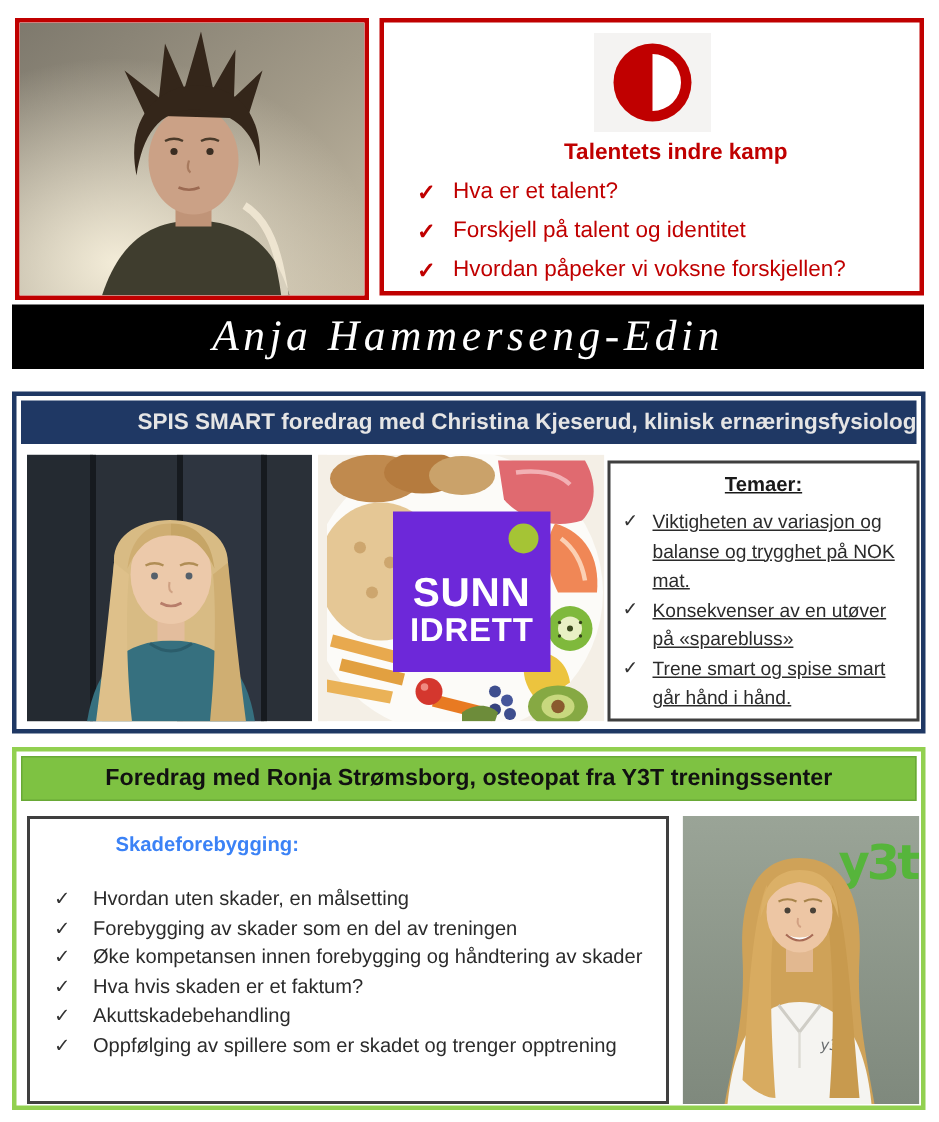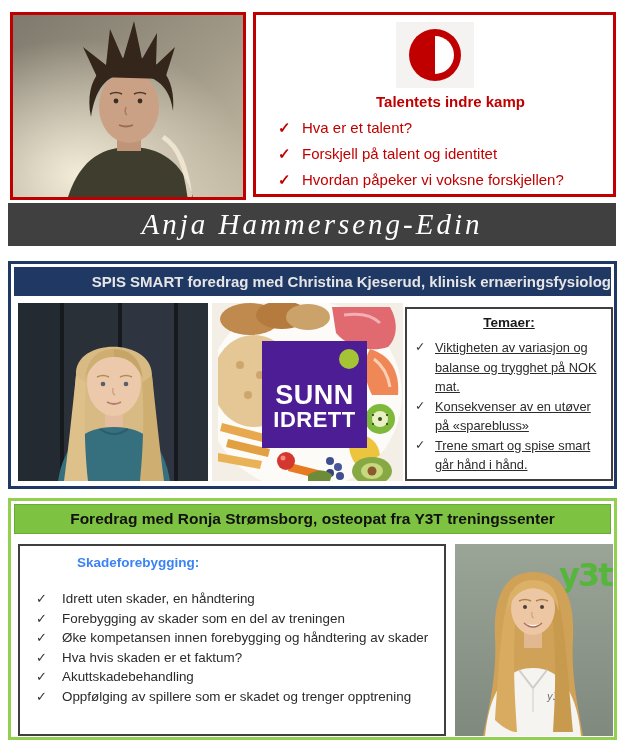--- a/index.html
+++ b/index.html
@@ -17,34 +17,34 @@
              display:flex;align-items:center;justify-content:center;}
   .circle-d{position:relative;width:52px;height:52px;border-radius:50%;background:#C00000;}
   .circle-d .dshape{position:absolute;left:50%;top:7px;width:19px;height:38px;background:#fff;
                     border-radius:0 19px 19px 0;}
   .talk-title{margin-top:5px;text-align:center;color:#C00000;font-weight:bold;font-size:15px;padding-left:32px;}
   .red-list{margin:9px 0 0 0;padding:0 10px 0 22px;list-style:none;}
   .red-list li{display:flex;align-items:flex-start;margin-bottom:8px;}
   .red-list .chk{color:#C00000;font-weight:bold;font-size:15px;width:24px;flex:0 0 24px;}
   .red-list .txt{color:#C00000;font-weight:normal;font-size:15px;line-height:17px;}
 
-  .name-banner{position:absolute;left:8px;top:203px;width:608px;height:43px;background:#404040;
+  .name-banner{position:absolute;left:8px;top:203px;width:608px;height:43px;background:#000000;
                color:#fff;text-align:center;line-height:43px;font-size:29px;
                font-family:"Liberation Serif",cursive;font-style:italic;letter-spacing:3px;}
 
   
   .spis{position:absolute;left:8px;top:261px;width:609px;height:228px;background:#fff;
         border:3px solid #1F3864;box-sizing:border-box;}
   .spis-header{position:absolute;left:3px;right:3px;top:3px;height:29px;background:#1F3864;
                color:#e5e5e5;font-size:15px;font-weight:600;text-align:right;line-height:29px;}
   .christina-photo{position:absolute;left:7px;top:39px;width:190px;height:178px;overflow:hidden;}
   .christina-photo svg{display:block;width:100%;height:100%;}
   .food-photo{position:absolute;left:201px;top:39px;width:191px;height:178px;overflow:hidden;}
   .food-photo svg{display:block;width:100%;height:100%;}
-  .sunn-logo{position:absolute;left:50px;top:38px;width:105px;height:107px;background:#4c1d95;}
+  .sunn-logo{position:absolute;left:50px;top:38px;width:105px;height:107px;background:#6d28d9;}
   .sunn-dot{position:absolute;right:8px;top:8px;width:20px;height:20px;border-radius:50%;background:#A5C435;}
   .sunn-text{position:absolute;left:0;right:0;top:42px;text-align:center;color:#fff;font-weight:bold;}
   .sunn-line1{font-size:27px;line-height:25px;letter-spacing:0.5px;}
   .sunn-line2{font-size:22px;line-height:23px;letter-spacing:0.5px;}
 
   .temaer-box{position:absolute;left:394px;top:43px;width:208px;height:174px;background:#fff;
               border:2px solid #3f3f3f;box-sizing:border-box;}
   .temaer-title{margin-top:6px;text-align:center;font-weight:bold;font-size:13.5px;color:#1a1a1a;text-decoration:underline;}
   .dark-list{margin:8px 0 0 0;padding:0 6px 0 8px;list-style:none;}
   .dark-list li{display:flex;align-items:flex-start;}
@@ -231,21 +231,21 @@
   </div>
 
   <div class="y3t">
     <div class="y3t-header">Foredrag med Ronja Strømsborg, osteopat fra Y3T treningssenter</div>
 
     <div class="skade-box">
       <div class="skade-title">Skadeforebygging:</div>
       <ul class="skade-list">
         <li>
           <span class="chk">✓</span>
-          <span class="txt">Idrett uten skader, en håndtering</span>
+          <span class="txt">Hvordan uten skader, en målsetting</span>
         </li>
         <li>
           <span class="chk">✓</span>
           <span class="txt">Forebygging av skader som en del av treningen</span>
         </li>
         <li>
           <span class="chk">✓</span>
           <span class="txt">Øke kompetansen innen forebygging og håndtering av skader</span>
         </li>
         <li>

